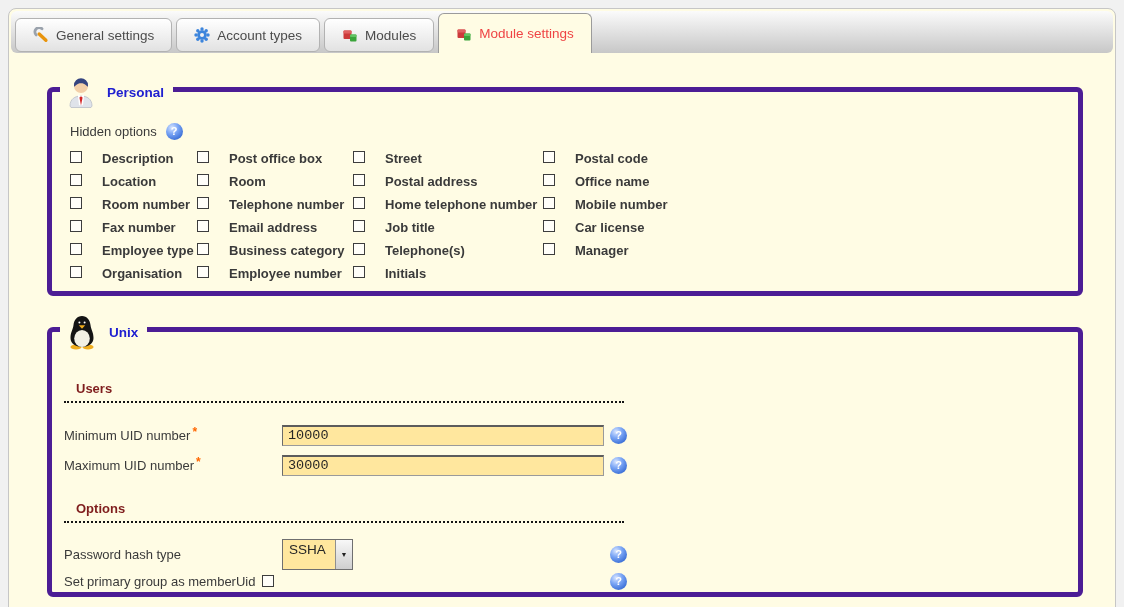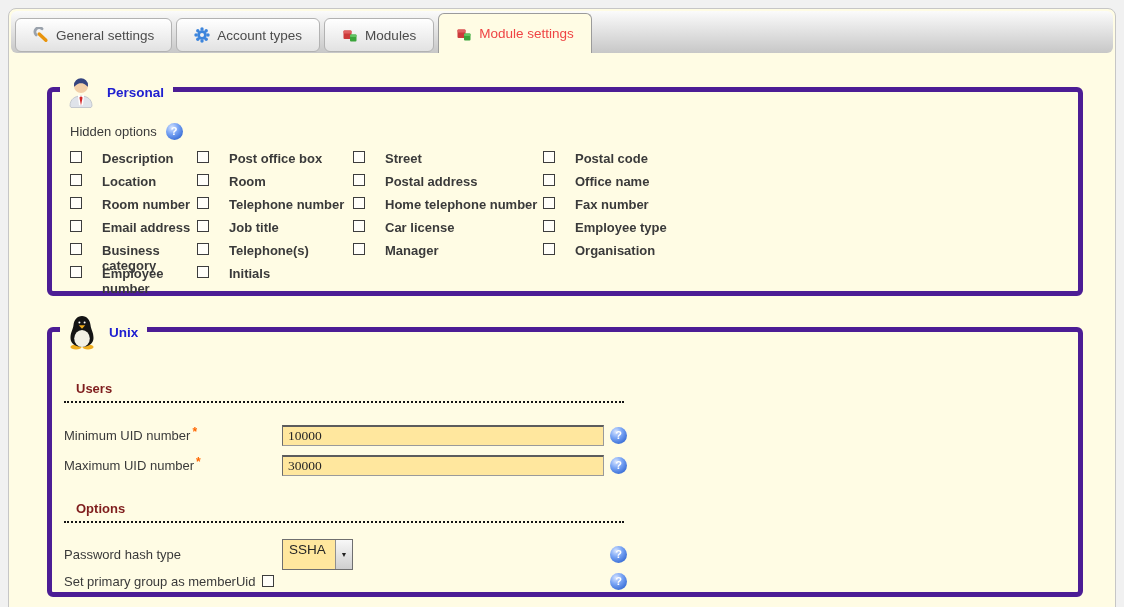--- a/index.html
+++ b/index.html
@@ -73,21 +73,21 @@
   .frow.r1 { margin-top:21px; }
   .frow.r2 { margin-top:8px; }
   .frow.r3 { margin-top:20px; }
   .frow.r4 { margin-top:5px; }
   .flabel { width:218px; flex:none; color:#3a3a3a; }
   .req { color:#f60; font-weight:bold; font-size:12px; position:relative; top:-4px; margin-left:2px; }
   .tinput {
     width:322px; height:21px; padding:1px 5px;
     background:#ffe79e; color:#262626;
     border:1px solid #9a9a9a; border-top:2px solid #5c5c5c; border-left-color:#6a6a6a;
-    font-family:Liberation Serif, serif; font-size:13.5px;
+    font-family:Liberation Mono, monospace; font-size:13.5px;
   }
   .help {
     position:absolute; left:546px; width:17px; height:17px; border-radius:50%;
     background:radial-gradient(circle at 35% 28%, #d8e5ff 0%, #7aa5f5 38%, #3b6fd6 78%, #2a57b8 100%);
     color:#fff; font-weight:bold; font-size:11px; line-height:1;
     display:flex; align-items:center; justify-content:center; cursor:pointer;
   }
   .select {
     display:inline-flex; height:31px; border:1px solid #6f6f6f; cursor:pointer;
   }
@@ -213,20 +213,24 @@
         <label class="cb">
             <span class="box"></span>
             <span>Telephone number</span>
           </label>
         <label class="cb">
             <span class="box"></span>
             <span>Home telephone number</span>
           </label>
         <label class="cb">
             <span class="box"></span>
+            <span>Mobile number</span>
+          </label>
+        <label class="cb">
+            <span class="box"></span>
             <span>Fax number</span>
           </label>
         <label class="cb">
             <span class="box"></span>
             <span>Email address</span>
           </label>
         <label class="cb">
             <span class="box"></span>
             <span>Job title</span>
           </label>

